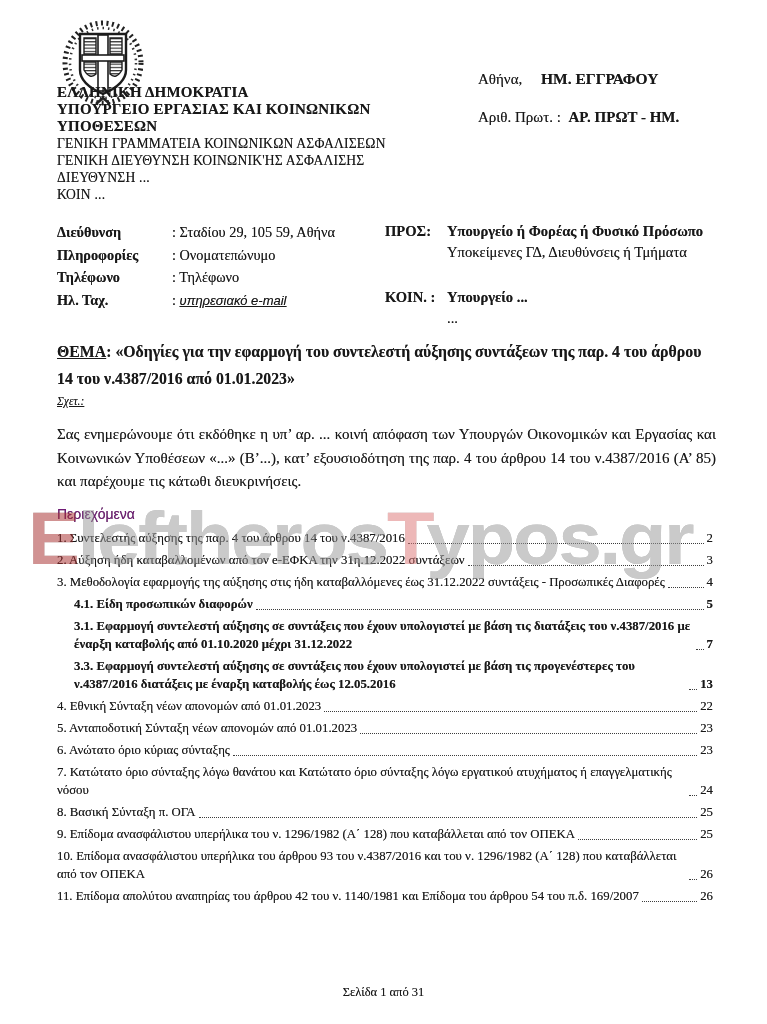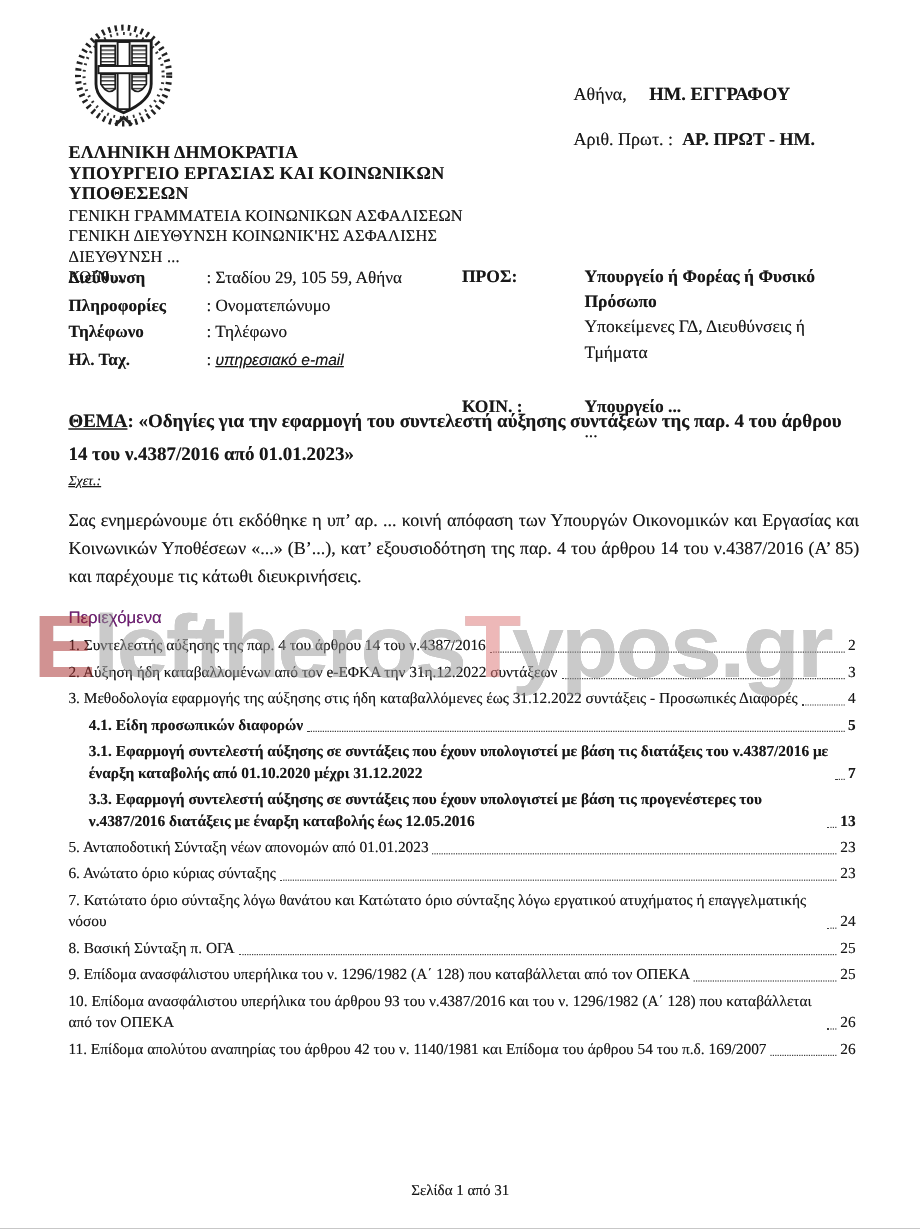--- a/index.html
+++ b/index.html
@@ -12,40 +12,40 @@
     color:#181818;
     overflow:hidden;
   }
   .bold{font-weight:bold;}
   .abs{position:absolute;}
 
   
   .logo{left:60px;top:18px;width:86px;height:94px;}
 
   
-  .agency{left:57px;top:84px;width:362px;line-height:17px;margin-top:36px;}
+  .agency{left:57px;top:84px;width:362px;line-height:17px;}
   .agency div{letter-spacing:.2px;}
   .agency .l-bold{font-weight:bold;font-size:15px;}
   .agency .l-norm{font-size:13.6px;}
 
   
   .dateblock{left:478px;top:70px;width:270px;font-size:15px;}
   .dateblock .row{margin-bottom:21px;}
   .dateblock .big{font-size:15.5px;}
 
   
   .contact{left:57px;top:221px;width:330px;font-size:14.3px;line-height:22.5px;}
   .contact .crow{display:flex;}
   .contact .clabel{font-weight:bold;width:115px;flex:none;}
   .contact .cval{flex:1;}
   .contact .email{font-style:italic;text-decoration:underline;font-family:"Liberation Sans",sans-serif;font-size:13px;}
 
   
   .recips{left:385px;top:221px;width:335px;font-size:14.6px;line-height:21px;}
-  .recips .rrow{display:flex;margin-bottom:24px;gap:40px;}
+  .recips .rrow{display:flex;margin-bottom:24px;}
   .recips .rlabel{font-weight:bold;width:62px;flex:none;}
   .recips .rlines{flex:1;}
 
   
   .subject{left:57px;top:338px;width:660px;}
   .subject .stext{font-weight:bold;font-size:15.8px;line-height:27px;}
   .subject .slabel{text-decoration:underline;}
   .subject .rel{font-size:11.5px;font-style:italic;text-decoration:underline;margin-top:3px;}
 
   
@@ -201,20 +201,25 @@
           <span class="toc-text">3.1. Εφαρμογή συντελεστή αύξησης σε συντάξεις που έχουν υπολογιστεί με βάση τις διατάξεις του ν.4387/2016 με έναρξη καταβολής από 01.10.2020 μέχρι 31.12.2022</span>
           <span class="toc-leader"></span>
           <span class="toc-page">7</span>
         </div>
         <div class="toc-item tbold tindent">
           <span class="toc-text">3.3. Εφαρμογή συντελεστή αύξησης σε συντάξεις που έχουν υπολογιστεί με βάση τις προγενέστερες του ν.4387/2016 διατάξεις με έναρξη καταβολής έως 12.05.2016</span>
           <span class="toc-leader"></span>
           <span class="toc-page">13</span>
         </div>
         <div class="toc-item">
+          <span class="toc-text">4. Εθνική Σύνταξη νέων απονομών από 01.01.2023</span>
+          <span class="toc-leader"></span>
+          <span class="toc-page">22</span>
+        </div>
+        <div class="toc-item">
           <span class="toc-text">5. Ανταποδοτική Σύνταξη νέων απονομών από 01.01.2023</span>
           <span class="toc-leader"></span>
           <span class="toc-page">23</span>
         </div>
         <div class="toc-item">
           <span class="toc-text">6. Ανώτατο όριο κύριας σύνταξης</span>
           <span class="toc-leader"></span>
           <span class="toc-page">23</span>
         </div>
         <div class="toc-item">

